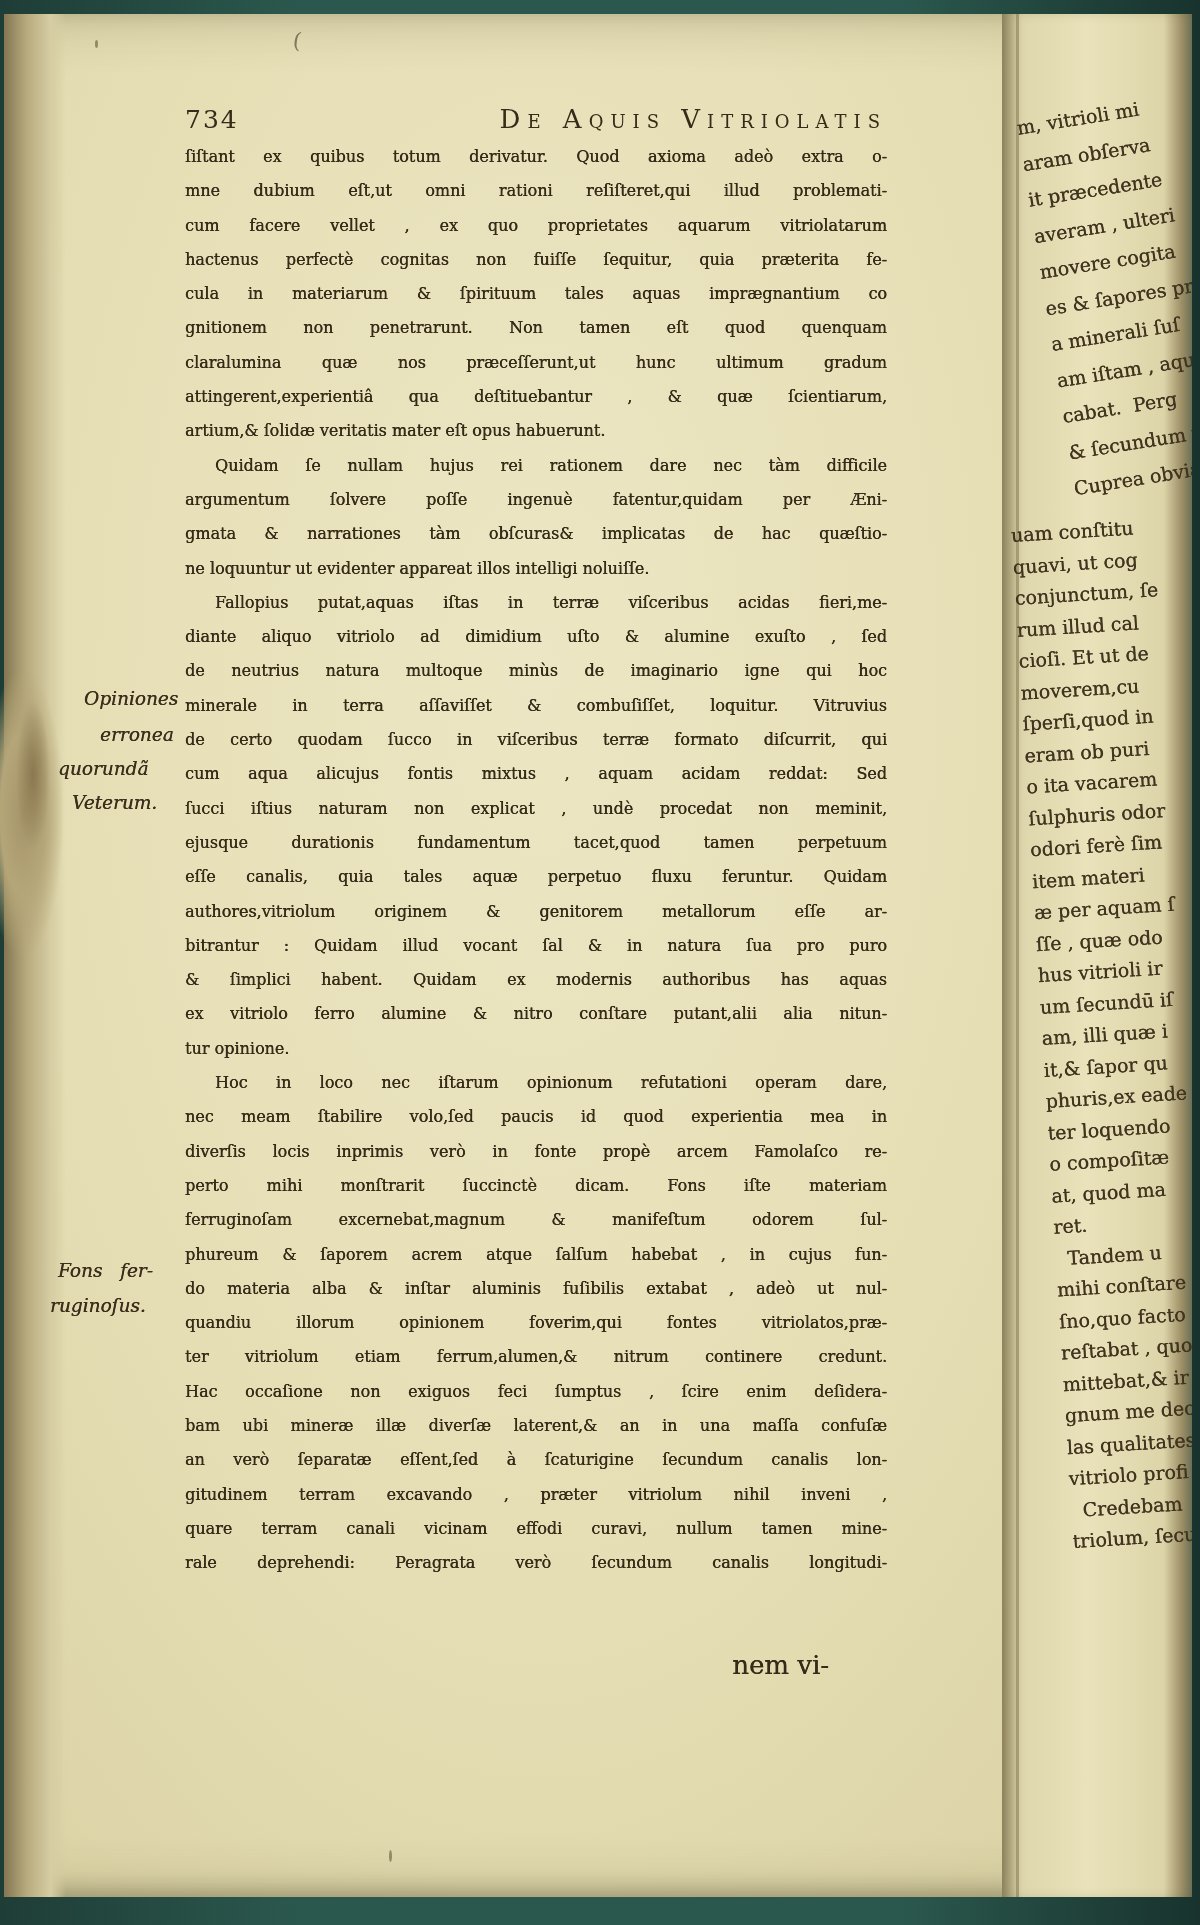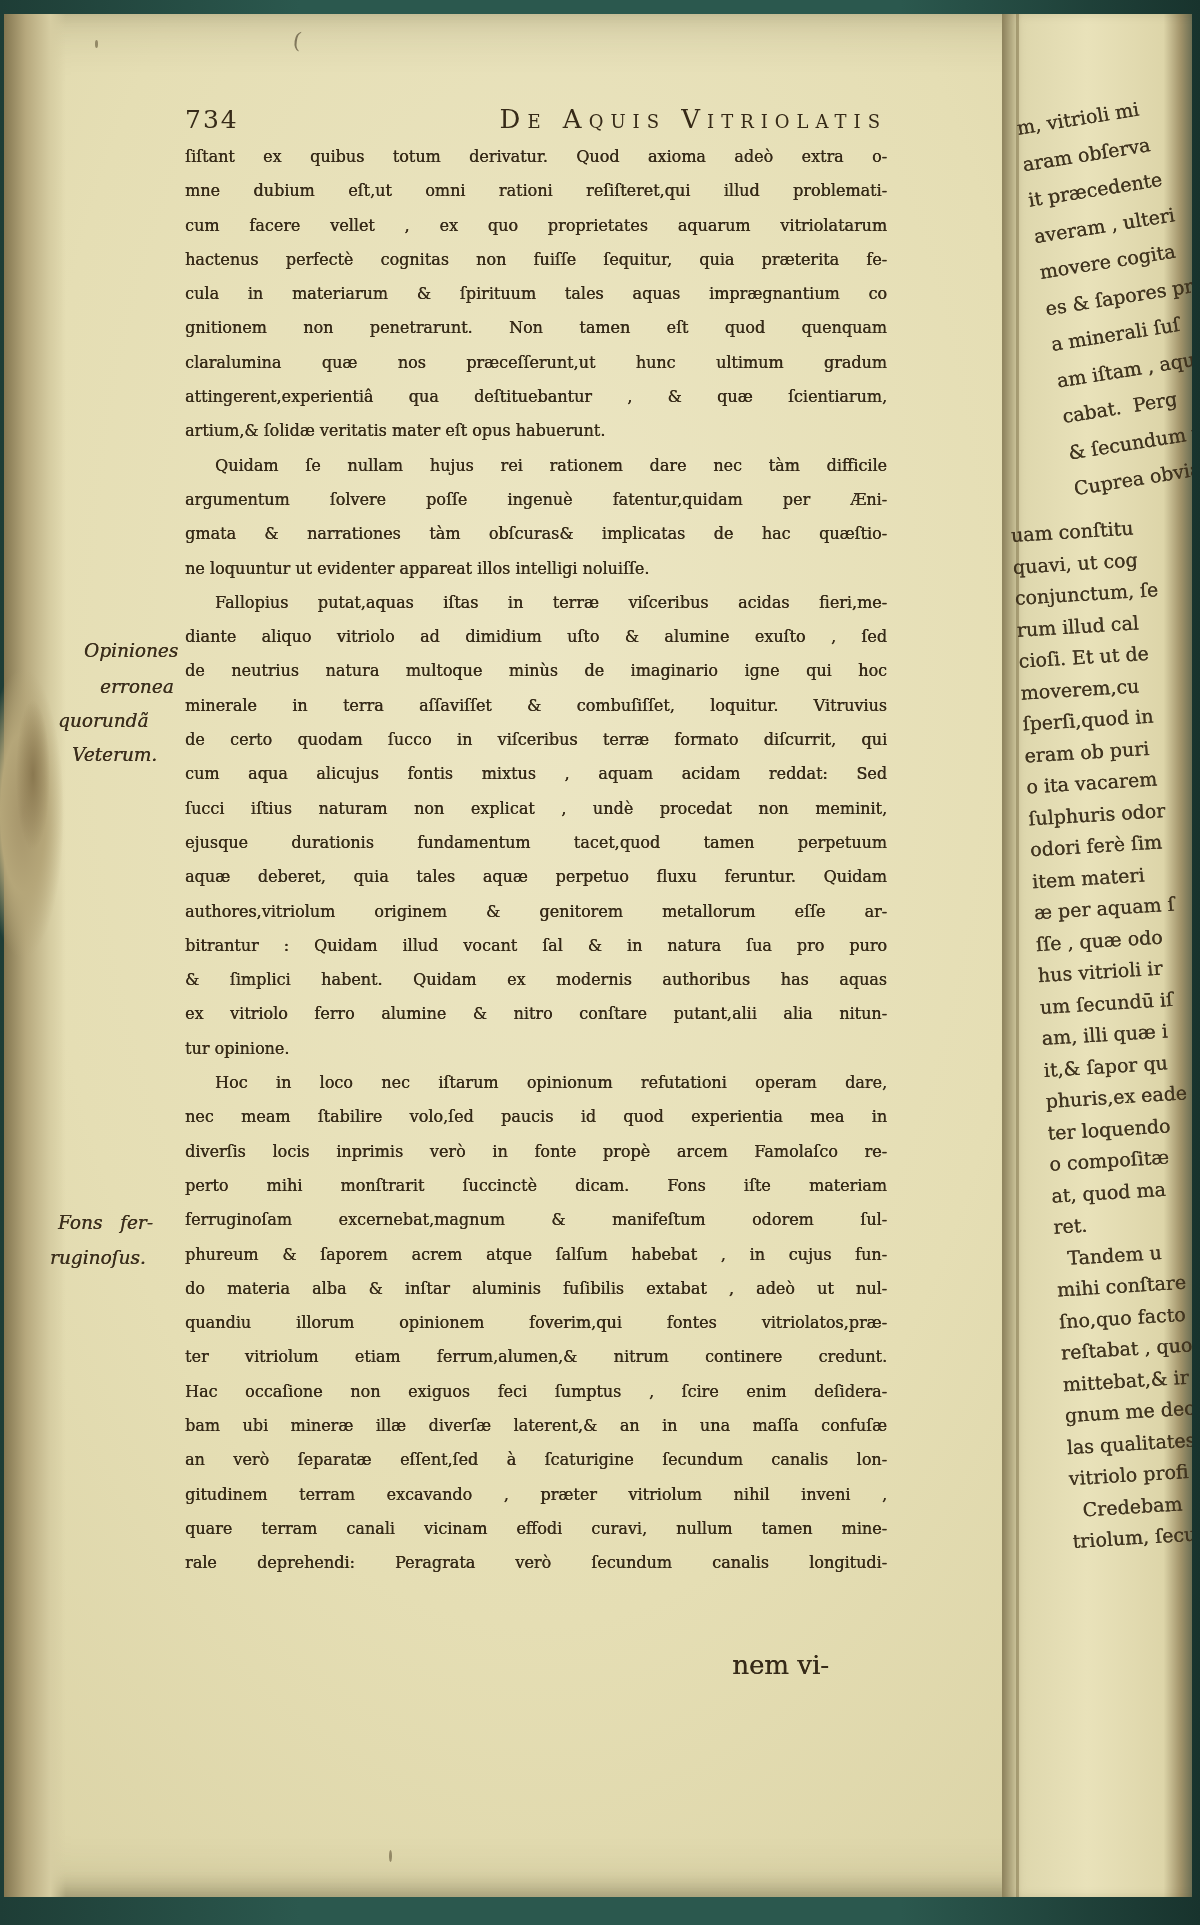--- a/index.html
+++ b/index.html
@@ -41,21 +41,21 @@
     text-align:justify;text-align-last:justify;text-shadow:.3px 0 0 currentColor;
   }
   .bl.end{text-align-last:left;}
   .bl.indent{text-indent:30px;}
   .catchword{
     position:absolute;left:185px;top:1650px;width:702px;text-align:right;padding-right:58px;
     box-sizing:border-box;font-size:26px;text-shadow:.3px 0 0 currentColor;
   }
   .mn{
     position:absolute;font-style:italic;font-size:18.5px;white-space:pre;
-    text-shadow:.3px 0 0 currentColor;color:#3b2e1c;
+    text-shadow:.3px 0 0 currentColor;color:#3b2e1c;margin-top:48px;
   }
   .curl{
     position:absolute;left:1002px;top:14px;width:190px;bottom:28px;overflow:hidden;
     background:linear-gradient(90deg,#b9af85 0px,#ded7ad 20px,#e9e2ba 45%,#ddd5a9 85%,#a1936a 94%,#6d6f54 100%);
     box-shadow:inset 14px 0 16px -8px rgba(60,48,18,.45);
   }
   .fold-line{position:absolute;left:14px;top:0;bottom:0;width:3px;background:rgba(92,76,38,.35);}
   .frag{position:absolute;color:#413520;}
   .fl{
     font-size:19px;white-space:pre;text-shadow:.3px 0 0 currentColor;overflow:hidden;width:185px;
@@ -96,21 +96,21 @@
       <div class="bl">gmata &amp; narrationes tàm obſcuras&amp; implicatas de hac quæſtio-</div>
       <div class="bl end">ne loquuntur ut evidenter appareat illos intelligi noluiſſe.</div>
       <div class="bl indent">Fallopius putat,aquas iſtas in terræ viſceribus acidas fieri,me-</div>
       <div class="bl">diante aliquo vitriolo ad dimidium uſto &amp; alumine exuſto , ſed</div>
       <div class="bl">de neutrius natura multoque minùs de imaginario igne qui hoc</div>
       <div class="bl">minerale in terra aſſaviſſet &amp; combuſiſſet, loquitur.  Vitruvius</div>
       <div class="bl">de certo quodam ſucco in viſceribus terræ formato diſcurrit, qui</div>
       <div class="bl">cum aqua alicujus fontis mixtus , aquam acidam reddat:  Sed</div>
       <div class="bl">ſucci iſtius naturam non explicat , undè procedat non meminit,</div>
       <div class="bl">ejusque durationis fundamentum tacet,quod tamen perpetuum</div>
-      <div class="bl">aquæ deberet, quia tales aquæ perpetuo fluxu feruntur.  Quidam</div>
+      <div class="bl">eſſe canalis, quia tales aquæ perpetuo fluxu feruntur.  Quidam</div>
       <div class="bl">authores,vitriolum originem &amp; genitorem metallorum eſſe ar-</div>
       <div class="bl">bitrantur :  Quidam illud vocant ſal &amp; in natura ſua pro puro</div>
       <div class="bl">&amp; ſimplici habent.  Quidam ex modernis authoribus has aquas</div>
       <div class="bl">ex vitriolo ferro alumine &amp; nitro conſtare putant,alii alia nitun-</div>
       <div class="bl end">tur opinione.</div>
       <div class="bl indent">Hoc in loco nec iſtarum opinionum refutationi operam dare,</div>
       <div class="bl">nec meam ſtabilire volo,ſed paucis id quod experientia mea in</div>
       <div class="bl">diverſis locis inprimis verò in fonte propè arcem Famolaſco re-</div>
       <div class="bl">perto mihi monſtrarit ſuccinctè dicam.   Fons iſte materiam</div>
       <div class="bl">ferruginoſam excernebat,magnum &amp; manifeſtum odorem ſul-</div>

